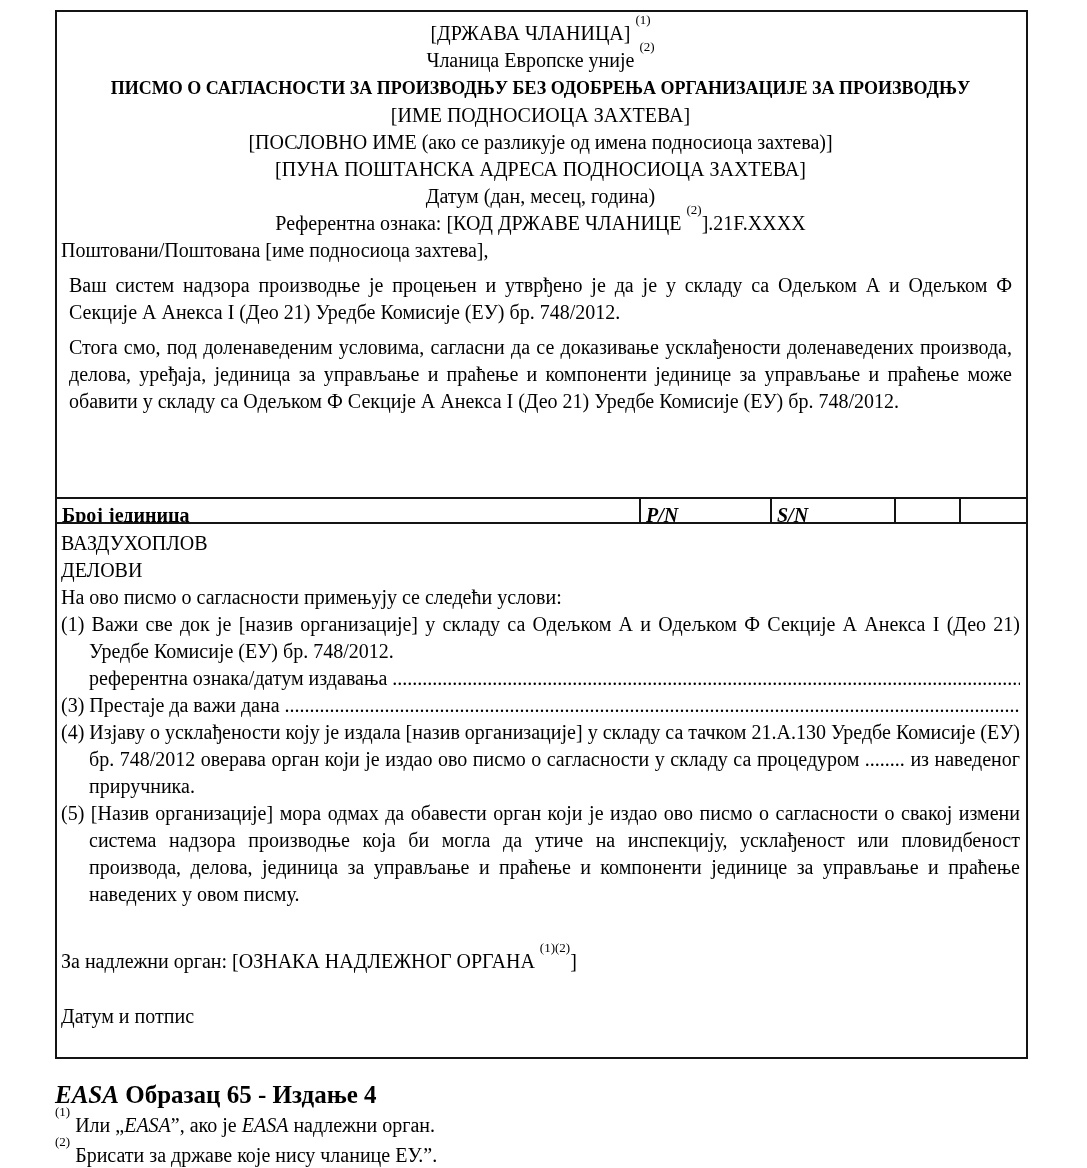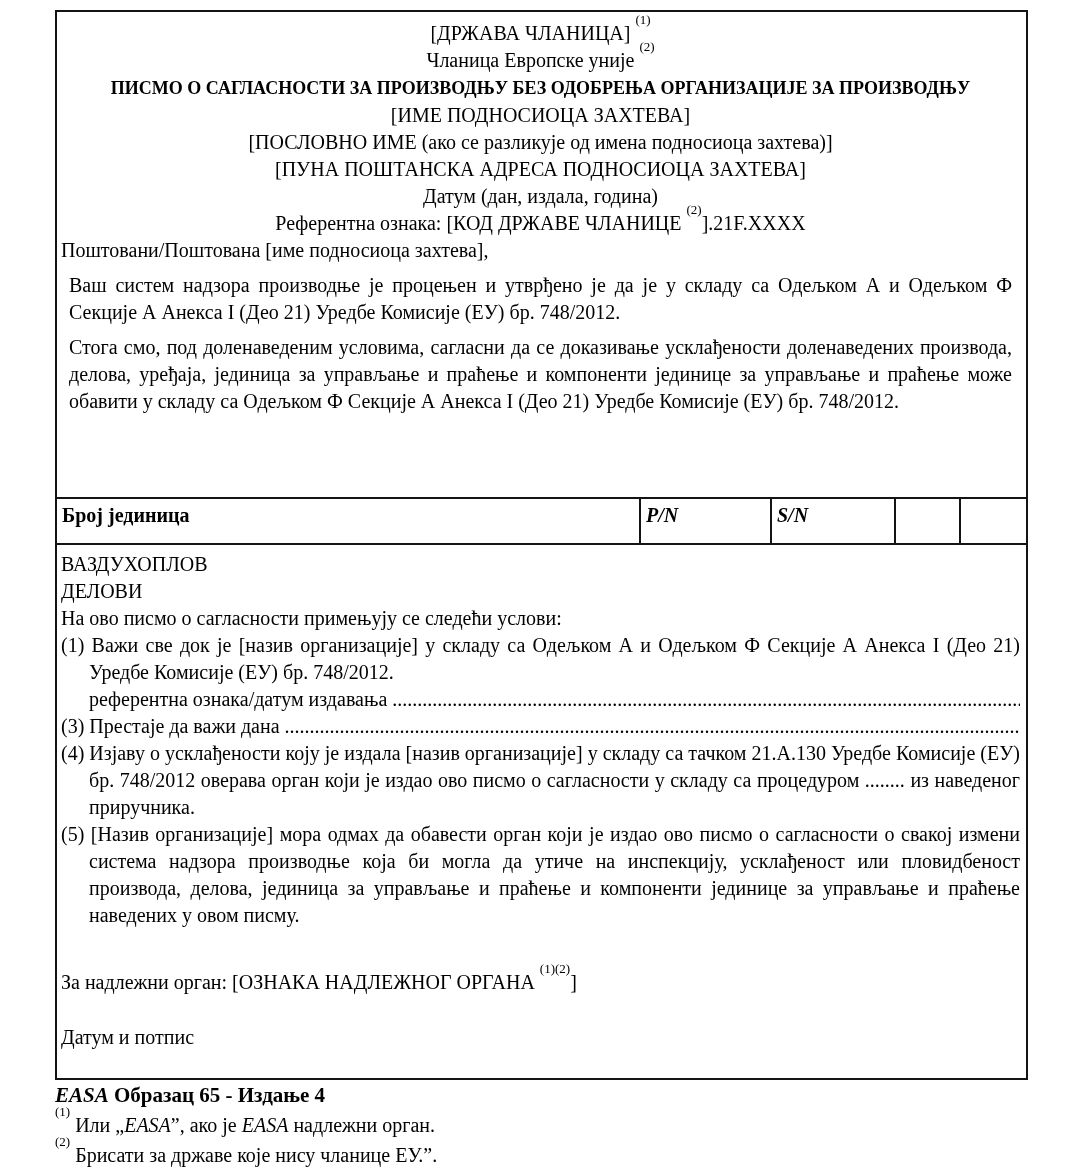--- a/index.html
+++ b/index.html
@@ -54,21 +54,21 @@
   }
   
   .tbl-header {
     display: flex;
     border-top: 2px solid #141414;
     border-bottom: 2px solid #141414;
     box-sizing: border-box;
   }
   .tbl-header .cell {
     box-sizing: border-box;
-    height: 44px;
+    height: 23px;
     padding: 5px 4px 0 5px;
     font-size: 20px;
     border-right: 2px solid #141414;
     overflow: hidden;
   }
   .cell.c1 { width: 584px; font-weight: bold; }
   .cell.c2 { width: 131px; font-weight: bold; font-style: italic; }
   .cell.c3 { width: 124px; font-weight: bold; font-style: italic; }
   .cell.c4 { width: 65px; }
   .cell.c5 { flex: 1; border-right: none; }
@@ -95,21 +95,21 @@
   .authority-line { margin-top: 40px; }
   .date-sig-line { margin-top: 28px; }
   
   .form-footer {
     position: absolute;
     left: 55px;
     top: 1080px;
     width: 973px;
   }
   .form-designation {
-    font-size: 21px;
+    font-size: 25px;
     font-weight: bold;
     line-height: 30px;
     font-family: Liberation Serif, serif;
   }
   .form-designation .easa-it { font-style: italic; }
   .footnote {
     font-size: 20px;
     line-height: 30px;
   }
   .footnote .it { font-style: italic; }
@@ -122,21 +122,21 @@
   <div class="doc-box">
 
     <div class="sec-letter">
       <div class="c-line"><span>[ДРЖАВА ЧЛАНИЦА]</span> <sup class="fnref">(1)</sup></div>
       <div class="c-line"><span>Чланица Европске уније</span> <sup class="fnref">(2)</sup></div>
       <div class="doc-title">ПИСМО О САГЛАСНОСТИ ЗА ПРОИЗВОДЊУ БЕЗ ОДОБРЕЊА ОРГАНИЗАЦИЈЕ ЗА ПРОИЗВОДЊУ</div>
 
       <div class="addr-line">[ИМЕ ПОДНОСИОЦА ЗАХТЕВА]</div>
       <div class="addr-line">[ПОСЛОВНО ИМЕ (ако се разликује од имена подносиоца захтева)]</div>
       <div class="addr-line">[ПУНА ПОШТАНСКА АДРЕСА ПОДНОСИОЦА ЗАХТЕВА]</div>
-      <div class="addr-line">Датум (дан, издала, година)</div>
+      <div class="addr-line">Датум (дан, месец, година)</div>
       <div class="addr-line"><span>Референтна ознака: [КОД ДРЖАВЕ ЧЛАНИЦЕ</span> <sup class="fnref">(2)</sup><span>].21F.XXXX</span></div>
 
       <div class="salutation">Поштовани/Поштована [име подносиоца захтева],</div>
       <p class="para">Ваш систем надзора производње је процењен и утврђено је да је у складу са Одељком А и Одељком Ф Секције А Анекса I (Део 21) Уредбе Комисије (ЕУ) бр. 748/2012.</p>
       <p class="para">Стога смо, под доленаведеним условима, сагласни да се доказивање усклађености доленаведених производа, делова, уређаја, јединица за управљање и праћење и компоненти јединице за управљање и праћење може обавити у складу са Одељком Ф Секције А Анекса I (Део 21) Уредбе Комисије (ЕУ) бр. 748/2012.</p>
     </div>
 
     <div class="tbl-header">
       <div class="cell c1">Број јединица</div>
       <div class="cell c2">P/N</div>

